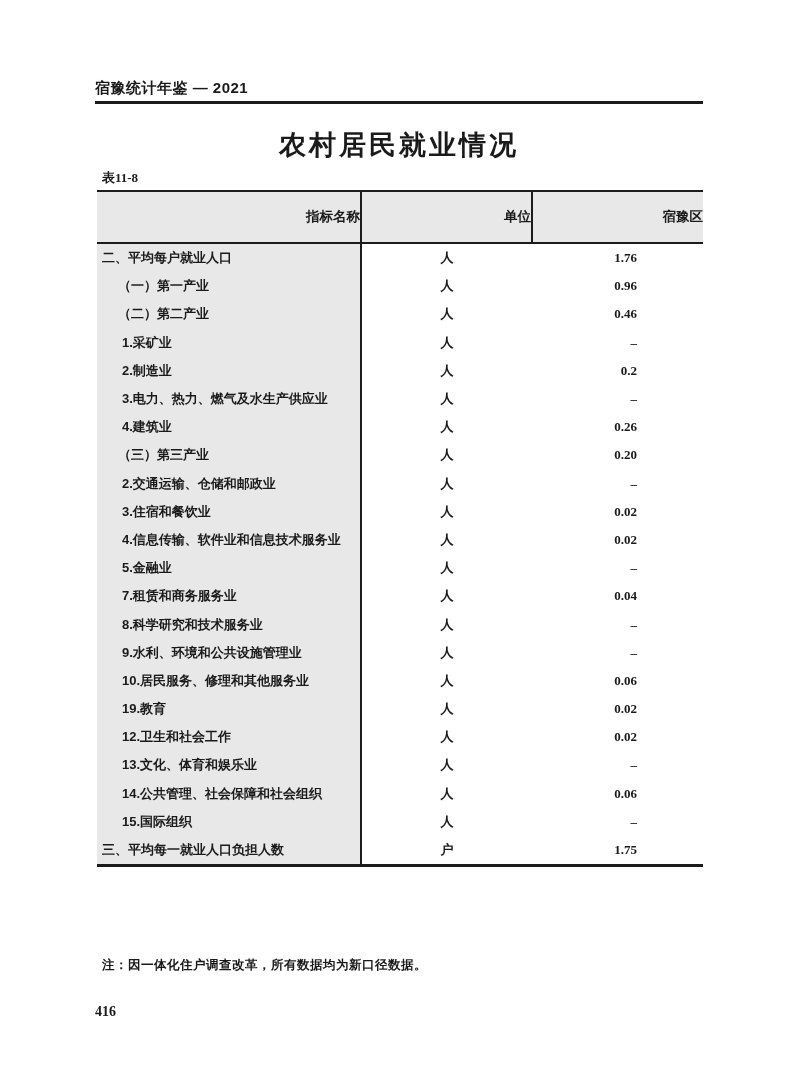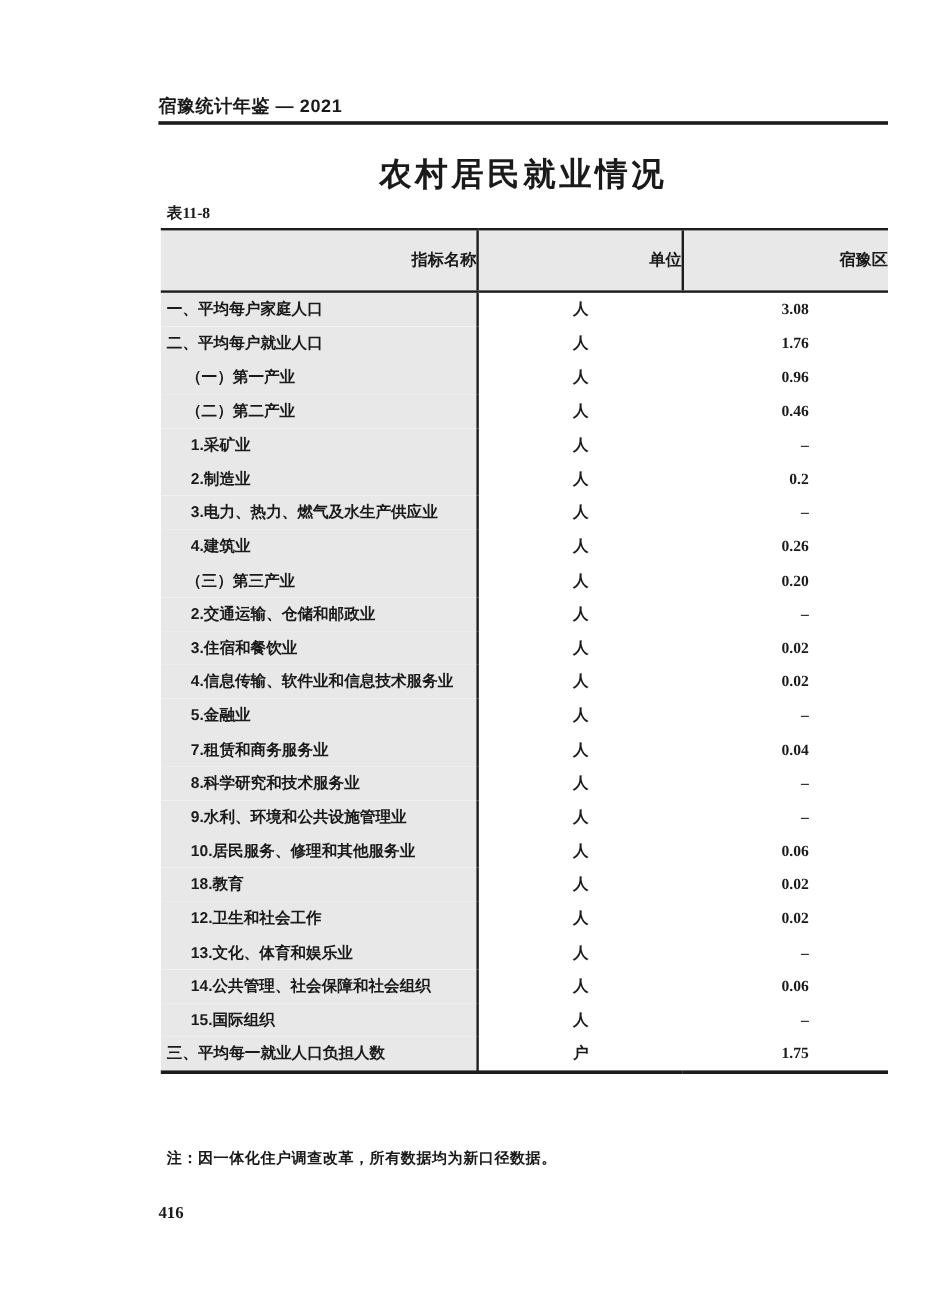--- a/index.html
+++ b/index.html
@@ -8,21 +8,20 @@
     background: #ffffff;
   }
   .page {
     position: relative;
     width: 726px;
     height: 1077px;
     background: var(--page-bg, #ffffff);
     color: var(--text, #1a1a1a);
     font-family: "Liberation Sans", sans-serif;
     overflow: hidden;
-    margin-left: 37px;
   }
   .running-head {
     position: absolute;
     left: 95px;
     top: 79px;
     font-size: 15px;
     font-weight: 700;
     letter-spacing: 0.5px;
   }
   .head-rule {
@@ -132,25 +131,20 @@
     </colgroup>
     <thead>
       <tr>
         <th>指标名称</th>
         <th>单位</th>
         <th>宿豫区</th>
       </tr>
     </thead>
     <tbody id="table-body">
         <tr>
-          <td class="c-ind indent-0">一、平均每户家庭人口</td>
-          <td class="c-unit">人</td>
-          <td class="c-val">3.08</td>
-        </tr>
-        <tr>
           <td class="c-ind indent-0">二、平均每户就业人口</td>
           <td class="c-unit">人</td>
           <td class="c-val">1.76</td>
         </tr>
         <tr>
           <td class="c-ind indent-1">（一）第一产业</td>
           <td class="c-unit">人</td>
           <td class="c-val">0.96</td>
         </tr>
         <tr>
@@ -217,21 +211,21 @@
           <td class="c-ind indent-2">9.水利、环境和公共设施管理业</td>
           <td class="c-unit">人</td>
           <td class="c-val">–</td>
         </tr>
         <tr>
           <td class="c-ind indent-2">10.居民服务、修理和其他服务业</td>
           <td class="c-unit">人</td>
           <td class="c-val">0.06</td>
         </tr>
         <tr>
-          <td class="c-ind indent-2">18.教育</td>
+          <td class="c-ind indent-2">19.教育</td>
           <td class="c-unit">人</td>
           <td class="c-val">0.02</td>
         </tr>
         <tr>
           <td class="c-ind indent-2">12.卫生和社会工作</td>
           <td class="c-unit">人</td>
           <td class="c-val">0.02</td>
         </tr>
         <tr>
           <td class="c-ind indent-2">13.文化、体育和娱乐业</td>

